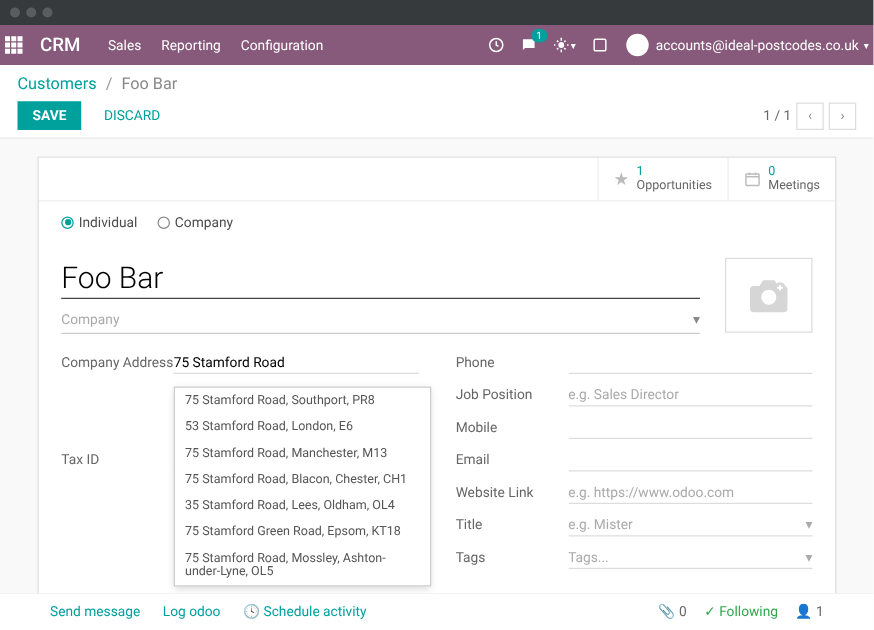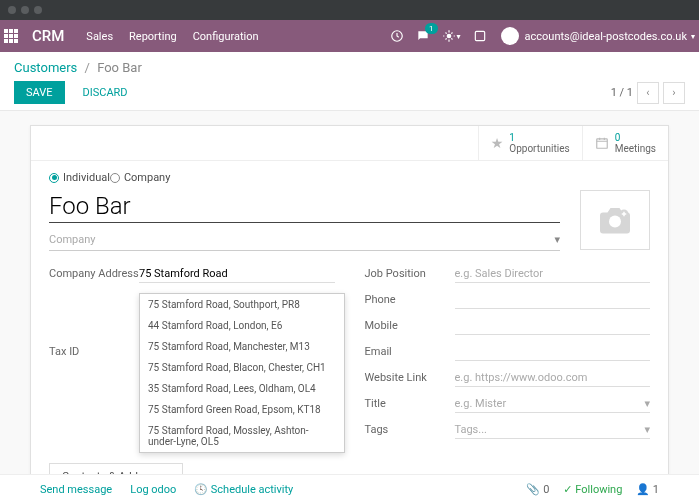--- a/index.html
+++ b/index.html
@@ -15,30 +15,30 @@
 .nav-spacer{flex:1}
 .nav-icon{margin-left:12px;cursor:pointer;display:flex;align-items:center;position:relative}
 .badge{position:absolute;top:-6px;right:-8px;background:#00a09d;color:#fff;font-size:8px;border-radius:7px;padding:1px 4px}
 .avatar{width:18px;height:18px;border-radius:50%;background:#fff;margin-right:6px}
 .user{display:flex;align-items:center;font-size:11px;margin-left:14px}
 .toolbar{padding:8px 14px 6px;background:#fff;border-bottom:1px solid #e9e9e9}
 .breadcrumb{font-size:13px;color:#00a09d;margin-bottom:6px}
 .breadcrumb .sep{color:#999;margin:0 4px}
 .breadcrumb .cur{color:#888}
 .toolbar-row{display:flex;align-items:center}
-.btn-save{background:#00a09d;color:#fff;border:none;padding:5px 12px;font-size:11px;font-weight:400;cursor:pointer}
+.btn-save{background:#00a09d;color:#fff;border:none;padding:5px 12px;font-size:11px;font-weight:700;cursor:pointer}
 .btn-discard{background:none;border:none;color:#00a09d;padding:5px 12px;font-size:11px;cursor:pointer;margin-left:6px}
 .pager{margin-left:auto;display:flex;align-items:center;font-size:11px;color:#666}
 .pager-arrow{width:22px;height:22px;border:1px solid #ddd;display:flex;align-items:center;justify-content:center;margin-left:4px;cursor:pointer;color:#888}
 .content{flex:1;overflow:auto;padding:14px 30px;background:#f9f9f9}
 .sheet{background:#fff;border:1px solid #e0e0e0;box-shadow:0 1px 3px rgba(0,0,0,0.05);padding:0 18px 18px;position:relative}
 .stat-buttons{display:flex;justify-content:flex-end;border-bottom:1px solid #eee;margin:0 -18px 10px}
 .stat-btn{border-left:1px solid #eee;padding:6px 12px;display:flex;align-items:center;gap:6px;font-size:10px;color:#666;cursor:pointer;min-width:80px}
 .stat-btn .num{color:#00a09d;display:block}
-.radio-row{display:flex;font-size:11px;margin-bottom:6px}
+.radio-row{display:flex;gap:16px;font-size:11px;margin-bottom:22px}
 .radio-item{display:flex;align-items:center;gap:4px;cursor:pointer}
 .radio-circle{width:10px;height:10px;border:1px solid #888;border-radius:50%;display:flex;align-items:center;justify-content:center}
 .radio-circle.checked{border-color:#00a09d}
 .radio-circle.checked::after{content:"";width:5px;height:5px;background:#00a09d;border-radius:50%}
 .title-row{display:flex;gap:20px;align-items:flex-start}
 .title-inputs{flex:1}
 .name-input{font-size:24px;font-weight:300;border:none;border-bottom:1px solid #444;width:100%;padding:2px 0;outline:none}
 .company-select{width:100%;border:none;border-bottom:1px solid #ccc;font-size:11px;color:#aaa;padding:4px 0;margin-top:6px;background:none;display:flex;justify-content:space-between;cursor:pointer}
 .image-box{width:70px;height:60px;border:1px solid #ddd;display:flex;align-items:center;justify-content:center;color:#ccc;cursor:pointer}
 .form-grid{display:flex;gap:30px;margin-top:14px}
@@ -182,46 +182,46 @@
       </div>
 
       <div class="form-grid">
         <div class="col">
           <div class="field-row">
             <div class="field-label">Company Address</div>
             <div class="field-val">
               <input class="field-input" value="75 Stamford Road" style="">
               <div class="dropdown">
                 <div class="dd-item">75 Stamford Road, Southport, PR8</div>
-                <div class="dd-item">44 Stamford Road, London, E6</div>
+                <div class="dd-item">53 Stamford Road, London, E6</div>
                 <div class="dd-item">75 Stamford Road, Manchester, M13</div>
                 <div class="dd-item">75 Stamford Road, Blacon, Chester, CH1</div>
                 <div class="dd-item">35 Stamford Road, Lees, Oldham, OL4</div>
                 <div class="dd-item">75 Stamford Green Road, Epsom, KT18</div>
                 <div class="dd-item">75 Stamford Road, Mossley, Ashton-under-Lyne, OL5</div>
 
               </div>
             </div>
           </div>
           <div class="field-row" style="margin-top:60px">
             <div class="field-label">Tax ID</div>
             <div class="field-val"><input class="field-input" style=""></div>
           </div>
         </div>
         <div class="col">
           <div class="field-row">
+              <div class="field-label">Phone</div>
+              <div class="field-val">
+                <span class="field-pl">&nbsp;</span>
+              </div>
+            </div>
+          <div class="field-row">
               <div class="field-label">Job Position</div>
               <div class="field-val">
                 <span class="field-pl">e.g. Sales Director</span>
-              </div>
-            </div>
-          <div class="field-row">
-              <div class="field-label">Phone</div>
-              <div class="field-val">
-                <span class="field-pl">&nbsp;</span>
               </div>
             </div>
           <div class="field-row">
               <div class="field-label">Mobile</div>
               <div class="field-val">
                 <span class="field-pl">&nbsp;</span>
               </div>
             </div>
           <div class="field-row">
               <div class="field-label">Email</div>

